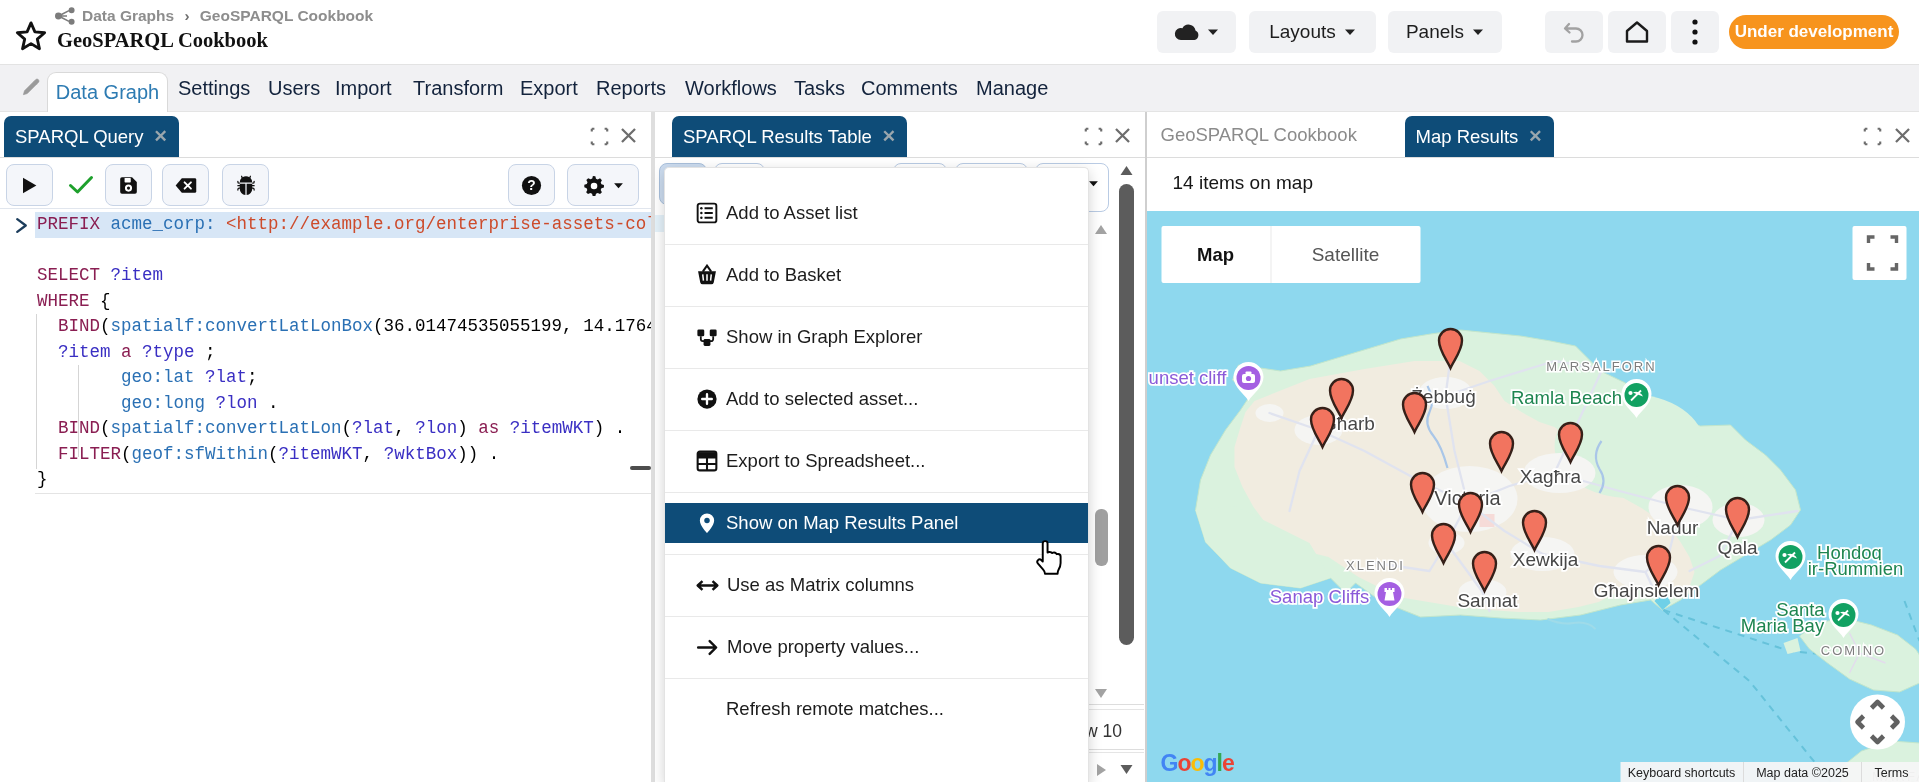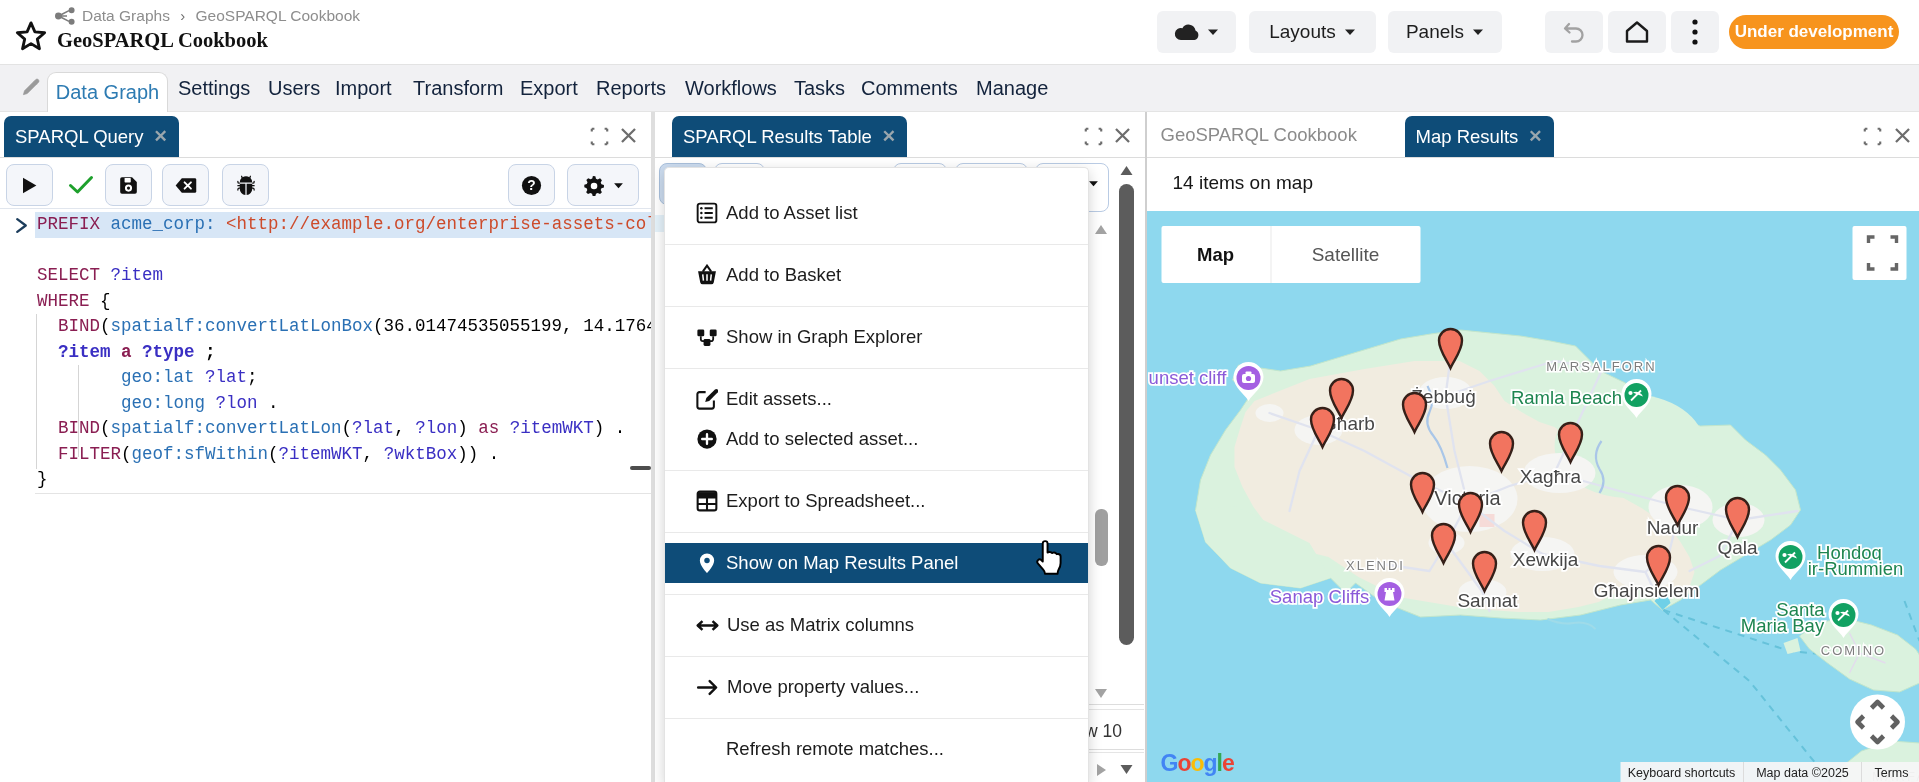--- a/index.html
+++ b/index.html
@@ -2,21 +2,21 @@
 <html><head>
 <meta charset="utf-8">
 <style>
   * { margin:0; padding:0; box-sizing:border-box; }
   html,body { width:1919px; height:782px; overflow:hidden; background:#fff;
     font-family:"Liberation Sans", sans-serif; }
   .abs { position:absolute; }
   
   #topbar { position:absolute; left:0; top:0; width:1919px; height:65px; background:#fff;
     border-bottom:1px solid #e3e3e3; }
-  #crumb { position:absolute; left:82px; top:7px; font-size:15.5px; color:#8d8d8d; }
+  #crumb { position:absolute; left:82px; top:7px; font-size:15.5px; color:#8d8d8d;font-weight:bold; }
   #crumb .sep { color:#6f6f6f; font-size:15px; padding:0 6px; }
   #title { position:absolute; left:57px; top:29px; font-family:"Liberation Serif",serif;
     font-weight:bold; font-size:20.5px; color:#111; }
   .topbtn { position:absolute; top:11px; height:42px; background:#f1f2f4; border-radius:6px;
     display:flex; align-items:center; justify-content:center; font-size:19px; color:#1d1d1d; }
   #badge { position:absolute; left:1729px; top:15px; width:170px; height:34px; background:#f7941d;
     border-radius:17px; color:#fff; font-weight:bold; font-size:17px; display:flex;
     align-items:center; justify-content:center; }
   
   #navbar { position:absolute; left:0; top:65px; width:1919px; height:47px; background:#f1f1f3;
@@ -194,21 +194,21 @@
       <div style="position:absolute;left:35px;top:2px;width:616px;height:26px;background:#d7e6f6;"></div>
       <div style="position:absolute;left:35.5px;top:104px;width:1px;height:155px;background:#d5d5d5;"></div>
       <div style="position:absolute;left:77.5px;top:155px;width:1px;height:92px;background:#d5d5d5;"></div>
       <svg style="position:absolute;left:13px;top:7px" width="17" height="17" viewBox="0 0 16 16">
           <path d="M4 2 L12 8 L4 14" fill="none" stroke="#1c3d5c" stroke-width="2.2" stroke-linecap="round" stroke-linejoin="round"></path>
         </svg>
       <div style="position:absolute;left:37px;top:2px;"><span class="kw">PREFIX</span> <span class="pn">acme_corp:</span> <span class="url">&lt;http://example.org/enterprise-assets-col</span></div>
       <div style="position:absolute;left:37px;top:53px;"><span class="kw">SELECT</span> <span class="vr">?item</span></div>
       <div style="position:absolute;left:37px;top:78.5px;"><span class="kw">WHERE</span> {</div>
       <div style="position:absolute;left:37px;top:104px;">  <span class="kw">BIND</span>(<span class="pn">spatialf:convertLatLonBox</span>(36.01474535055199, 14.1764</div>
-      <div style="position:absolute;left:37px;top:129.5px;font-weight:bold;">  <span class="vr">?item</span> <span class="kw">a</span> <span class="vr">?type</span> ;</div>
+      <div style="position:absolute;left:37px;top:129.5px;">  <span class="vr">?item</span> <span class="kw">a</span> <span class="vr">?type</span> ;</div>
       <div style="position:absolute;left:37px;top:155px;">        <span class="pn">geo:lat</span> <span class="vr">?lat</span>;</div>
       <div style="position:absolute;left:37px;top:180.5px;">        <span class="pn">geo:long</span> <span class="vr">?lon</span> .</div>
       <div style="position:absolute;left:37px;top:206px;">  <span class="kw">BIND</span>(<span class="pn">spatialf:convertLatLon</span>(<span class="vr">?lat</span>, <span class="vr">?lon</span>) <span class="kw">as</span> <span class="vr">?itemWKT</span>) .</div>
       <div style="position:absolute;left:37px;top:231.5px;">  <span class="kw">FILTER</span>(<span class="pn">geof:sfWithin</span>(<span class="vr">?itemWKT</span>, <span class="vr">?wktBox</span>)) .</div>
       <div style="position:absolute;left:37px;top:257px;">}</div>
       <div style="position:absolute;left:630px;top:256px;width:21px;height:4px;border-radius:2px;background:#4d4d4d;"></div>
       <div style="position:absolute;left:35px;top:283px;width:616px;height:1px;background:#e4e4e4;"></div>
     </div>
   </div>
 
@@ -476,27 +476,20 @@
         <rect x="1" y="2.5" width="5" height="5" rx="1" fill="#111"></rect>
         <rect x="10" y="2.5" width="5" height="5" rx="1" fill="#111"></rect>
         <rect x="5.5" y="9.5" width="5" height="5" rx="1" fill="#111"></rect>
         <path d="M3.5 7.5 v2 a1.5 1.5 0 0 0 1.5 1.5 h1 M12.5 7.5 v2 a1.5 1.5 0 0 1-1.5 1.5 h-1" fill="none" stroke="#111" stroke-width="1.3"></path>
       </svg>
     Show in Graph Explorer
   </div>
   <div class="msep"></div>
   <div class="mi">
     <svg width="22" height="22" viewBox="0 0 16 16">
-        <path d="M13.8 1 a1.5 1.5 0 0 1 2.1 2.1 L9.6 9.4 l-2.9.8.8-2.9z" fill="#111"></path>
-        <path d="M13 9 v4.5 a1.5 1.5 0 0 1-1.5 1.5 H2.5 A1.5 1.5 0 0 1 1 13.5 V4.5 A1.5 1.5 0 0 1 2.5 3 H7" fill="none" stroke="#111" stroke-width="1.5"></path>
-      </svg>
-    Edit assets...
-  </div>
-  <div class="mi">
-    <svg width="22" height="22" viewBox="0 0 16 16">
         <circle cx="8" cy="8" r="7" fill="#111"></circle>
         <path d="M8 4.5 V11.5 M4.5 8 H11.5" stroke="#fff" stroke-width="1.7" stroke-linecap="round"></path>
       </svg>
     Add to selected asset...
   </div>
   <div class="msep"></div>
   <div class="mi">
     <svg width="22" height="22" viewBox="0 0 16 16">
         <path d="M1.2 2.8 A1.6 1.6 0 0 1 2.8 1.2 H13.2 A1.6 1.6 0 0 1 14.8 2.8 V13.2 A1.6 1.6 0 0 1 13.2 14.8 H2.8 A1.6 1.6 0 0 1 1.2 13.2z M1.4 5.5 h13.2 M1.4 10.2 h13.2 M8 5.5 v9" fill="none" stroke="#111" stroke-width="1.5"></path>
         <path d="M1.4 1.6 h13.2 v3.9 H1.4z" fill="#111"></path>

